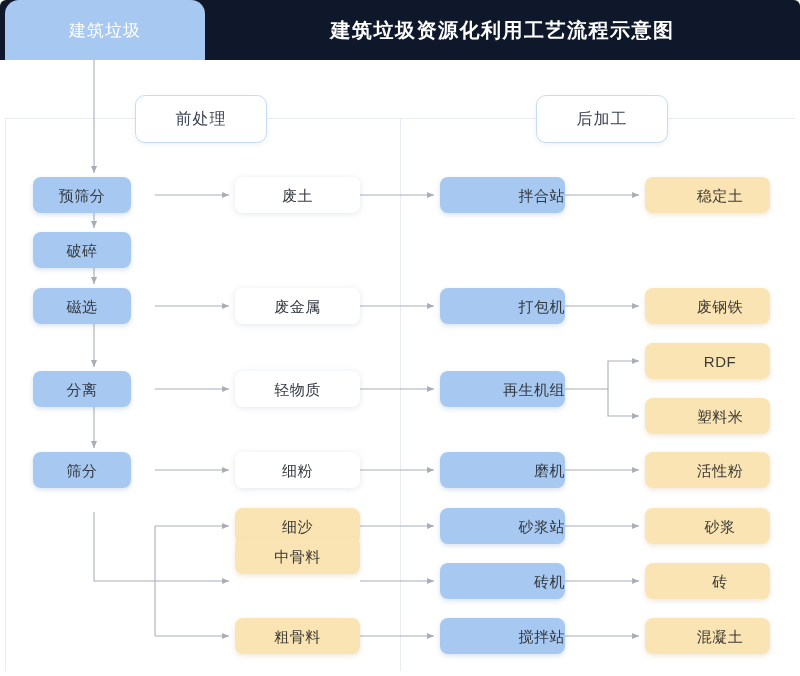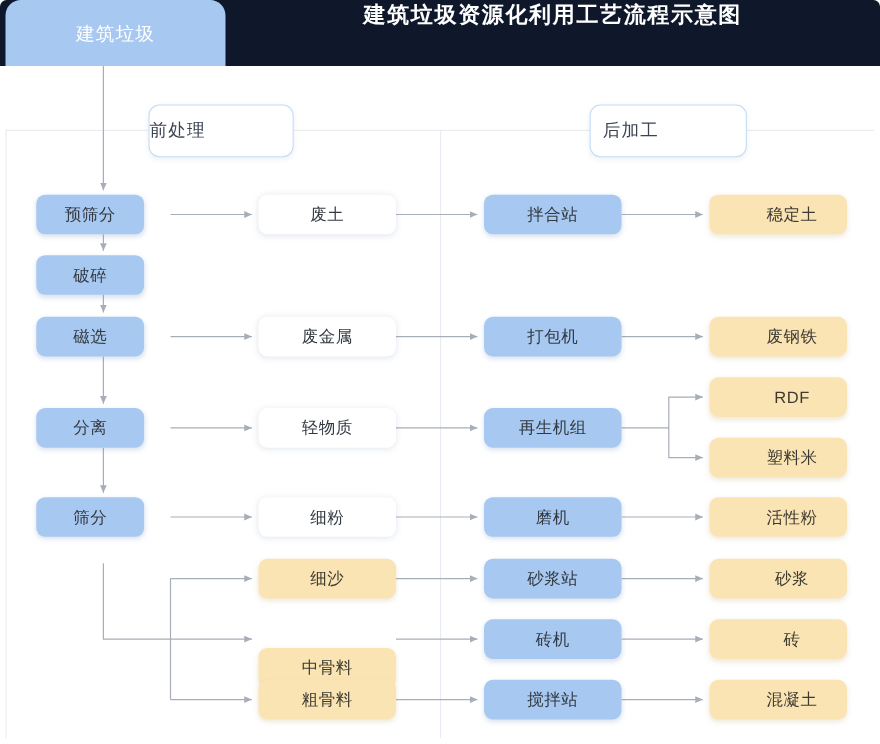--- a/index.html
+++ b/index.html
@@ -17,21 +17,21 @@
   #source-tab{
     position:absolute;left:5px;top:0;width:200px;height:60px;
     background:#a7c8f0;border-radius:14px 14px 0 0;
     display:flex;align-items:center;justify-content:center;
   }
   #source-tab-label{
     color:#ffffff;font-size:17px;letter-spacing:1px;font-weight:400;
   }
   #header-title{
     position:absolute;left:205px;top:0;width:595px;height:60px;
-    display:flex;align-items:flex-start;justify-content:center;
+    display:flex;align-items:center;justify-content:center;
   }
   #header-title-text{
     color:#ffffff;font-size:20px;font-weight:700;letter-spacing:1.5px;
   }
 
   
   #canvas{
     position:absolute;left:0;top:60px;width:800px;height:616px;
     background:#ffffff;
   }
@@ -43,47 +43,47 @@
   }
   #divider-vert{
     position:absolute;left:400px;top:58px;width:1px;height:553px;
     background:#e9ecf2;
   }
 
   
   .stage-chip{
     position:absolute;height:46px;
     background:#ffffff;border:1px solid #c6dcf5;border-radius:10px;
-    display:flex;align-items:center;
+    display:flex;align-items:center;justify-content:center;
     box-shadow:0 2px 5px rgba(120,145,180,.12);
     z-index:5;
   }
   .stage-chip span{font-size:16px;color:#3b4352;letter-spacing:1px;}
   #stage-pre{left:135px;top:35px;width:130px;}
-  #stage-post{left:536px;top:35px;width:130px;padding-left:11px;}
+  #stage-post{left:536px;top:35px;width:130px;}
 
   
   .node{
     position:absolute;height:36px;border-radius:8px;
     display:flex;align-items:center;justify-content:center;
     font-size:15px;letter-spacing:.5px;z-index:4;
     box-sizing:border-box;
   }
   .node span{display:block;line-height:1;}
   .node.blue{background:#a7c8f0;color:#333941;
     box-shadow:0 2px 5px rgba(120,150,195,.28);}
   .node.white{background:#ffffff;color:#333941;
     box-shadow:0 1px 6px rgba(120,140,170,.22);}
   .node.yellow{background:#fbe4b3;color:#3d3a33;
     box-shadow:0 2px 5px rgba(196,168,110,.25);}
 
   
   .col-a{left:33px;width:98px;}
   .col-b{left:235px;width:125px;}
-  .col-c{left:440px;width:125px;}
+  .col-c{left:440px;width:125px;justify-content:flex-end;}
   .col-d{left:645px;width:125px;padding-left:25px;}
 
   
   #wires{position:absolute;left:0;top:0;width:800px;height:616px;z-index:2;}
 
   
   #bottom-edge{
     position:absolute;left:0;top:611px;width:800px;height:5px;background:#fff;
   }
 </style>
@@ -182,21 +182,21 @@
   </div>
   <div class="node white col-b" style="top:392px">
     <span>细粉</span>
   </div>
   <div class="node white col-b" style="top:311px">
     <span>轻物质</span>
   </div>
   <div class="node yellow col-b" style="top:448px">
     <span>细沙</span>
   </div>
-  <div class="node yellow col-b" style="top:529px">
+  <div class="node yellow col-b" style="top:478px">
     <span>中骨料</span>
   </div>
   <div class="node yellow col-b" style="top:558px">
     <span>粗骨料</span>
   </div>
 
   <div class="node blue col-c" style="top:117px">
     <span>拌合站</span>
   </div>
   <div class="node blue col-c" style="top:228px">

